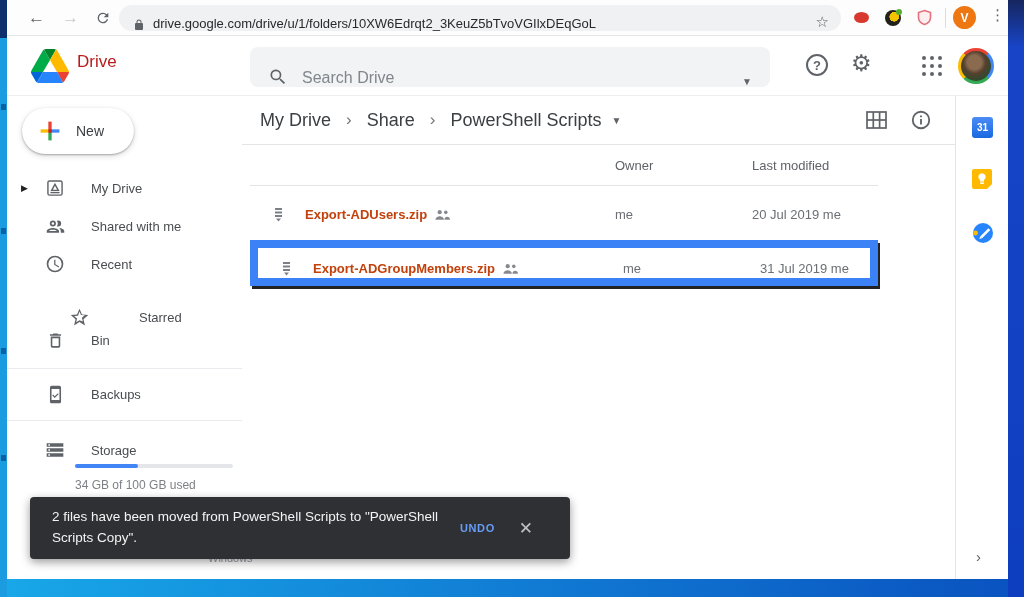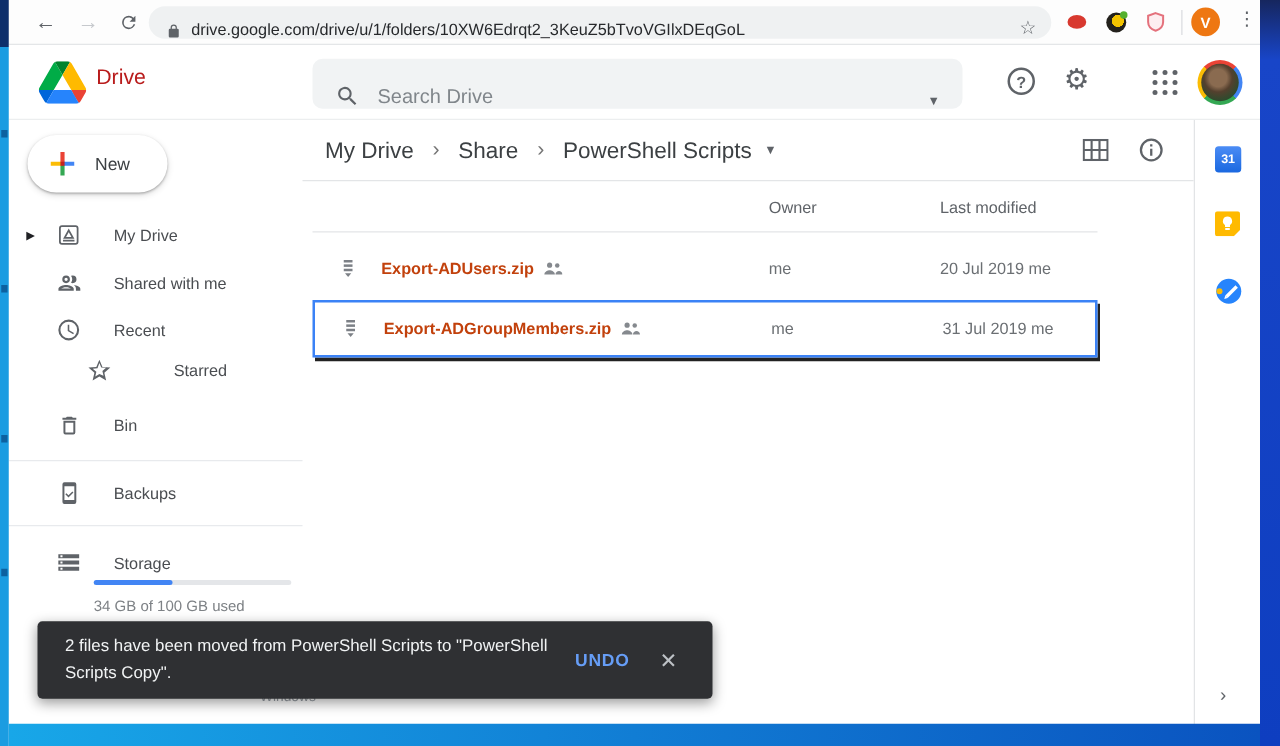--- a/index.html
+++ b/index.html
@@ -80,42 +80,42 @@
   .crumbs { position:absolute; left:18px; top:0; height:48px; display:flex; align-items:center; }
   .crumb { font-size:18px; color:#3c4043; cursor:pointer; }
   .crumb-sep { margin:0 15px; font-size:17px; color:#757575; }
   .crumb-caret { margin-left:10px; font-size:10px; color:#5f6368; }
   .crumb-ico { position:absolute; top:15px; cursor:pointer; }
 
   .list { position:absolute; left:250px; top:152px; width:628px; }
   .list-header { position:relative; height:34px; border-bottom:1px solid #e3e5e7; }
   .hcol { position:absolute; top:6px; font-size:13px; color:#5f6368; }
   .file-row { position:relative; height:46px; background:#fff; }
-  .file-row.selected { border:2px solid #3b82f6; box-shadow:2px 3px 0 rgba(15,15,15,.92); }
+  .file-row.selected { border:8px solid #3b82f6; box-shadow:2px 3px 0 rgba(15,15,15,.92); }
   .f-icon { position:absolute; left:22px; top:15px; }
   .f-name { position:absolute; left:55px; top:15px; font-size:13px; color:#c2410c; font-weight:bold; display:flex; align-items:center; }
   .f-name svg { margin-left:8px; }
   .f-owner { position:absolute; left:365px; top:15px; font-size:13px; color:#6b6f73; }
   .f-mod { position:absolute; left:502px; top:15px; font-size:13px; color:#6b6f73; }
   .file-row.selected .f-icon { top:13px; } .file-row.selected .f-name,
   .file-row.selected .f-owner, .file-row.selected .f-mod { top:13px; }
 
   
   .right-rail { position:absolute; left:955px; top:96px; width:53px; height:484px; background:#fff;
     border-left:1px solid #e2e4e6; }
   .rail-ico { position:absolute; left:16px; cursor:pointer; }
   .cal-ico { width:21px; height:21px; border-radius:3px; background:linear-gradient(#4b8cf5,#1a68e0);
     color:#fff; font-size:10px; font-weight:bold; display:flex; align-items:center; justify-content:center; }
   .rail-chevron { position:absolute; left:20px; top:452px; font-size:15px; color:#5f6368; cursor:pointer; }
 
   
   .toast { position:absolute; left:30px; top:497px; width:540px; height:62px; background:#2f3033;
     border-radius:4px; box-shadow:0 3px 10px rgba(0,0,0,.4); display:flex; align-items:center; z-index:6; }
   .toast-msg { margin-left:22px; width:392px; font-size:13.5px; line-height:1.55; color:#f1f3f4; }
-  .toast-undo { margin-left:16px; font-size:14px; font-weight:bold; letter-spacing:.6px; color:#669df6; cursor:pointer; }
+  .toast-undo { margin-left:16px; font-size:11px; font-weight:bold; letter-spacing:.6px; color:#669df6; cursor:pointer; }
   .toast-close { margin-left:24px; font-size:17px; color:#bdc1c6; cursor:pointer; }
 
   
   .status-bubble { position:absolute; left:7px; top:562px; height:24px; background:#fff;
     border:1px solid #d7d9db; border-left:none; display:flex; align-items:center;
     padding:0 12px 0 10px; font-size:12px; color:#5f6368; z-index:7; }
 </style>
 </head>
 <body>
 
@@ -221,21 +221,21 @@
     </div>
     <div class="nav-item" style="top:149px;">
       <span class="tw"></span>
       <span class="ic">
         <svg width="20" height="20" viewBox="0 0 24 24" fill="#5f6368">
             <path d="M11.99 2a10 10 0 1 0 10.01 10A10 10 0 0 0 11.99 2zM12 20a8 8 0 1 1 8-8 8 8 0 0 1-8 8zm.5-13H11v6l5.25 3.15.75-1.23-4.5-2.67z"></path>
           </svg>
       </span>
       <span class="lb">Recent</span>
     </div>
-    <div class="nav-item" style="top:181px;gap:24px;">
+    <div class="nav-item" style="top:202px;gap:24px;">
       <span class="tw"></span>
       <span class="ic">
         <svg width="21" height="21" viewBox="0 0 24 24" fill="#5f6368">
             <path d="M22 9.24l-7.19-.62L12 2 9.19 8.63 2 9.24l5.46 4.73L5.82 21 12 17.27 18.18 21l-1.63-7.03zm-10 5.91l-3.76 2.27 1-4.28-3.32-2.88 4.38-.38L12 5.03l1.71 4.04 4.38.38-3.32 2.88 1 4.28z"></path>
           </svg>
       </span>
       <span class="lb">Starred</span>
     </div>
     <div class="nav-item" style="top:225px;">
       <span class="tw"></span>

